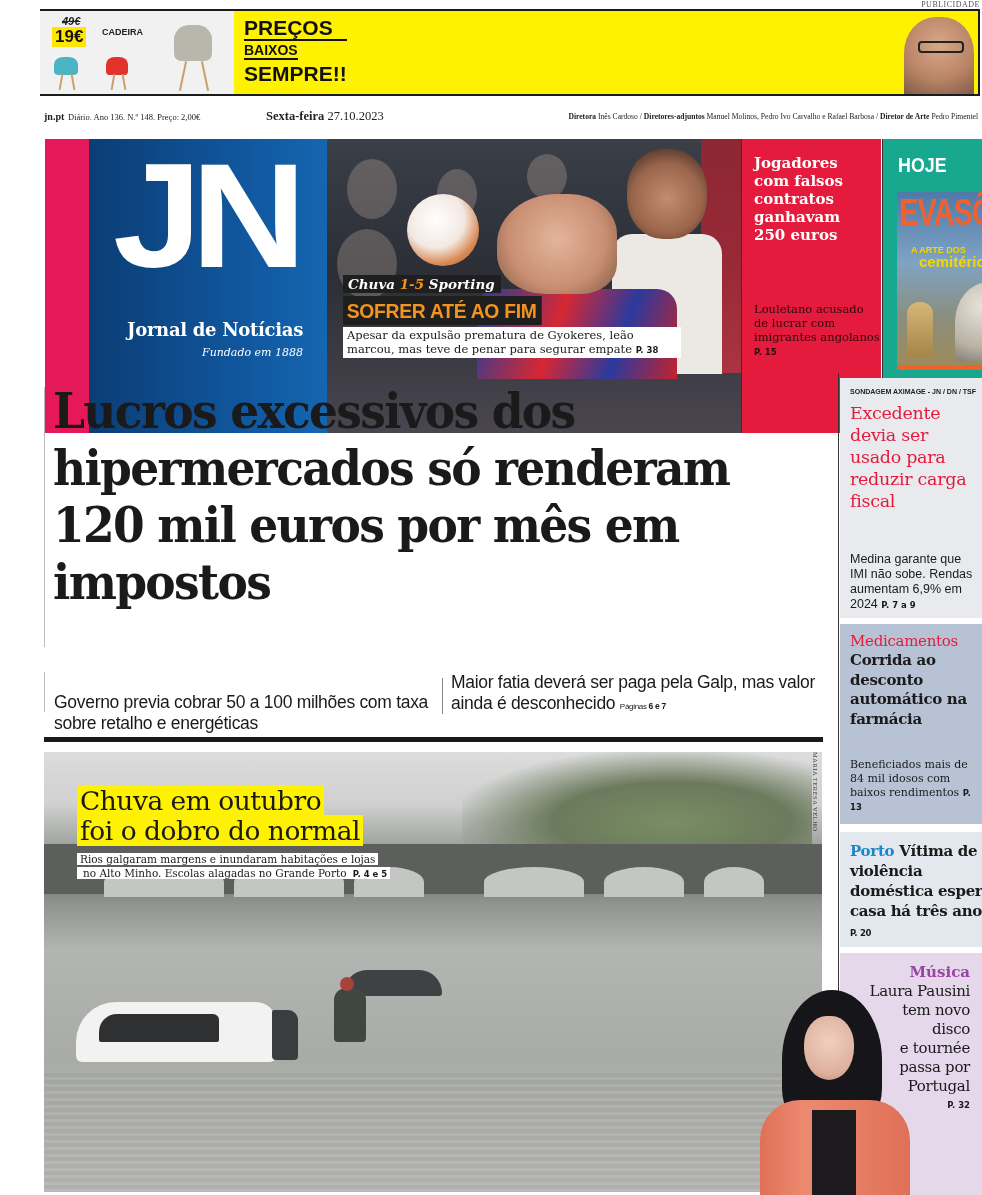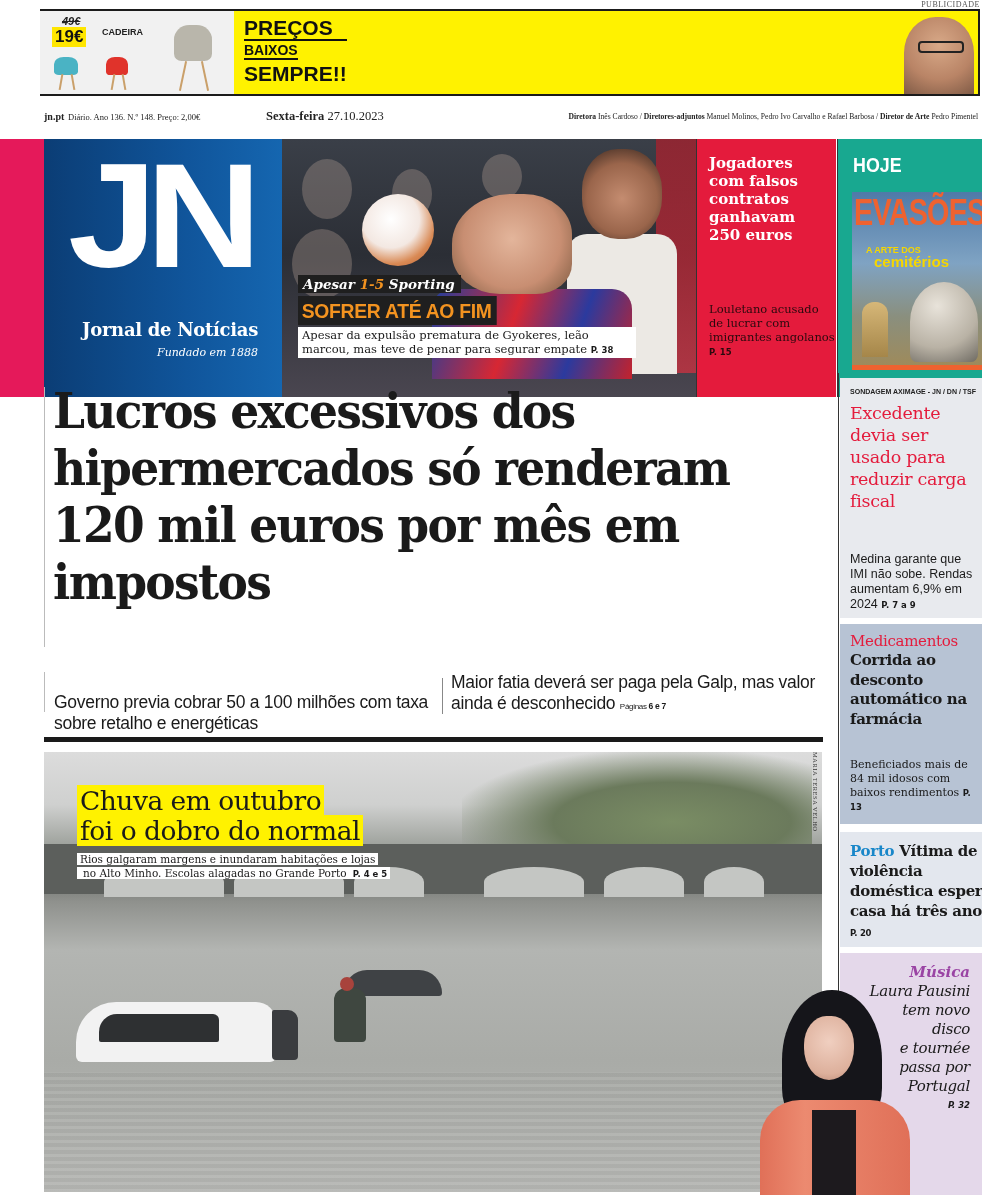--- a/index.html
+++ b/index.html
@@ -31,21 +31,21 @@
 
   
   .infoline { position: absolute; left: 44px; top: 110px; width: 936px; height: 16px; font-family: "Liberation Serif", serif; font-size: 8.5px; color: #222; white-space: nowrap; }
   .infoline .site { position: absolute; left: 0; top: 1px; font-weight: 700; font-size: 10px; }
   .infoline .ed { position: absolute; left: 24px; top: 2px; }
   .infoline .date { position: absolute; left: 222px; top: -1px; font-size: 12.5px; }
   .infoline .date b { font-weight: 700; }
   .infoline .staff { position: absolute; right: 2px; top: 2px; font-size: 7.6px; }
 
   
-  .band { position: absolute; top: 139px; height: 258px; }
+  .band { position: absolute; top: 139px; height: 294px; margin-left: 45px; }
   .pink-strip { left: 0; width: 44px; background: #e5195a; }
   .logo-box { left: 44px; width: 238px; background: linear-gradient(90deg, #0b3d75 0%, #10559b 60%, #1566b0 100%); }
   .logo-jn { position: absolute; left: 24px; top: 18px; font-family: "Liberation Sans", sans-serif; font-weight: 900; font-size: 148px; line-height: 0.8; color: #fff; letter-spacing: -10px; transform: scaleX(1.08); transform-origin: left top; }
   .logo-name { position: absolute; right: 24px; top: 180px; font-family: "DejaVu Serif", serif; font-weight: 700; font-size: 18px; color: #fff; letter-spacing: -0.3px; }
   .logo-founded { position: absolute; right: 24px; top: 207px; font-family: "DejaVu Serif", serif; font-style: italic; font-size: 11px; color: #fff; }
 
   .photo-sport { left: 282px; width: 414px; overflow: hidden; background: linear-gradient(180deg, #3a3f48 0%, #2b2e35 45%, #4a4650 100%); }
   .crowd { position: absolute; border-radius: 50%; background: rgba(180,160,150,0.35); }
   .ball { position: absolute; left: 80px; top: 55px; width: 72px; height: 72px; border-radius: 50%; background: radial-gradient(circle at 40% 35%, #fff 0%, #f3e8e2 45%, #d98a55 70%, #b5572a 100%); }
   .player1 { position: absolute; left: 170px; top: 55px; width: 120px; height: 100px; border-radius: 50% 40% 30% 40%; background: radial-gradient(circle at 50% 45%, #e3b59b 0%, #c88e72 60%, #7c5a40 100%); }
@@ -110,21 +110,21 @@
   .poll .kick { font-family: "Liberation Sans", sans-serif; font-weight: 700; font-size: 7.8px; color: #222; transform: scaleX(0.9); transform-origin: left; white-space: nowrap; }
   .poll .h { margin-top: 6px; font-family: "DejaVu Serif", serif; font-size: 17.5px; line-height: 22px; color: #e41b3c; letter-spacing: -0.3px; }
   .poll .s { position: absolute; left: 10px; top: 174px; font-family: "Liberation Sans", sans-serif; font-size: 12.5px; line-height: 15px; color: #1a1a1a; }
   .meds { position: absolute; left: 840px; top: 624px; width: 142px; height: 200px; background: #b7c3d4; padding: 8px 0 0 10px; }
   .meds .k { font-family: "DejaVu Serif", serif; font-weight: 400; font-size: 15px; line-height: 19px; color: #e41b3c; letter-spacing: -0.3px; }
   .meds .h { font-family: "DejaVu Serif", serif; font-weight: 700; font-size: 15px; line-height: 19.5px; color: #1a1a1a; letter-spacing: -0.3px; }
   .meds .s { position: absolute; left: 10px; top: 134px; font-family: "DejaVu Serif", serif; font-size: 11px; line-height: 14px; color: #1a1a1a; }
   .porto { position: absolute; left: 840px; top: 832px; width: 168px; height: 115px; background: #e3e7ee; padding: 9px 7px 0 10px; }
   .porto .h { font-family: "DejaVu Serif", serif; font-weight: 700; font-size: 15px; line-height: 20px; color: #1a1a1a; letter-spacing: -0.3px; }
   .porto .h .k { color: #1987c9; }
-  .musica { position: absolute; left: 840px; top: 953px; width: 142px; height: 242px; background: #e4d8ea; font-style: italic; }
+  .musica { position: absolute; left: 840px; top: 953px; width: 142px; height: 242px; background: #e4d8ea; }
   .musica .txt { position: absolute; right: 12px; top: 10px; text-align: right; font-family: "DejaVu Serif", serif; }
   .musica .k { font-weight: 700; font-size: 15px; line-height: 19px; color: #9a44a4; }
   .musica .h { font-size: 15px; line-height: 19px; color: #1a1a1a; font-weight: 300; letter-spacing: -0.3px; }
   .musica .p { margin-top: 4px; }
 
   
   .singer { position: absolute; left: 760px; top: 990px; width: 150px; height: 205px; }
   .hair { position: absolute; left: 22px; top: 0; width: 100px; height: 140px; background: #15151a; border-radius: 50% 50% 30% 30%; }
   .face { position: absolute; left: 44px; top: 26px; width: 50px; height: 64px; background: radial-gradient(circle at 50% 40%, #f0cfc0 0%, #ddb09c 70%, #bb8a77 100%); border-radius: 45% 45% 50% 50%; }
   .jacket { position: absolute; left: 0; top: 110px; width: 150px; height: 95px; background: linear-gradient(90deg, #e07058 0%, #ec8a70 30%, #e07058 100%); border-radius: 40px 40px 0 0; }
@@ -181,21 +181,21 @@
   <div class="crowd" style="left:20px;top:20px;width:50px;height:60px"></div>
   <div class="crowd" style="left:110px;top:30px;width:40px;height:50px"></div>
   <div class="crowd" style="left:200px;top:15px;width:40px;height:45px"></div>
   <div class="crowd" style="left:10px;top:90px;width:60px;height:70px"></div>
   <div class="redside"></div>
   <div class="shirt2"></div>
   <div class="player2"></div>
   <div class="shirt1"></div>
   <div class="player1"></div>
   <div class="ball"></div>
-  <div class="sport-kicker"><span>Apesar</span> <span class="score">1-5</span> <span>Sporting</span></div>
+  <div class="sport-kicker"><span>Chuva</span> <span class="score">1-5</span> <span>Sporting</span></div>
   <div class="sport-title">SOFRER ATÉ AO FIM</div>
   <div class="sport-dek"><span>Apesar da expulsão prematura de Gyokeres, leão marcou, mas teve de penar para segurar empate</span> <span class="pref">P. 38</span></div>
 </div>
 
 <div class="band red-box">
   <div class="h">Jogadores com falsos contratos ganhavam 250 euros</div>
   <div class="s"><span>Louletano acusado de lucrar com imigrantes angolanos</span> <span class="pref">P. 15</span></div>
 </div>
 
 <div class="band teal-box">

